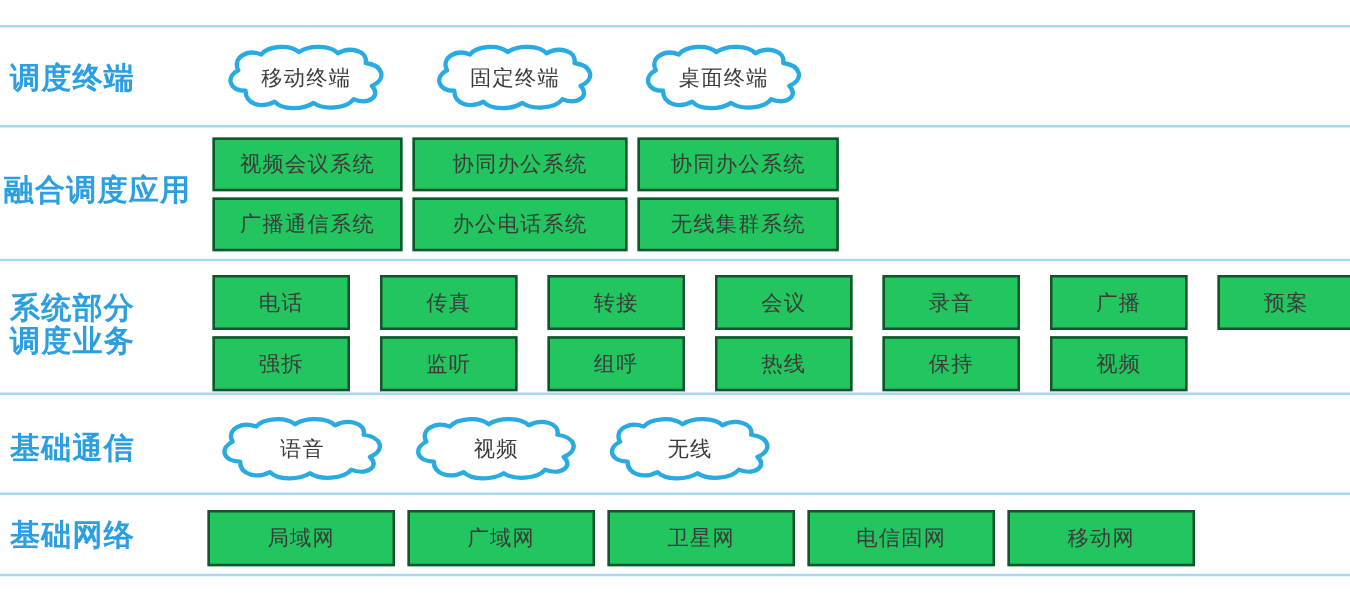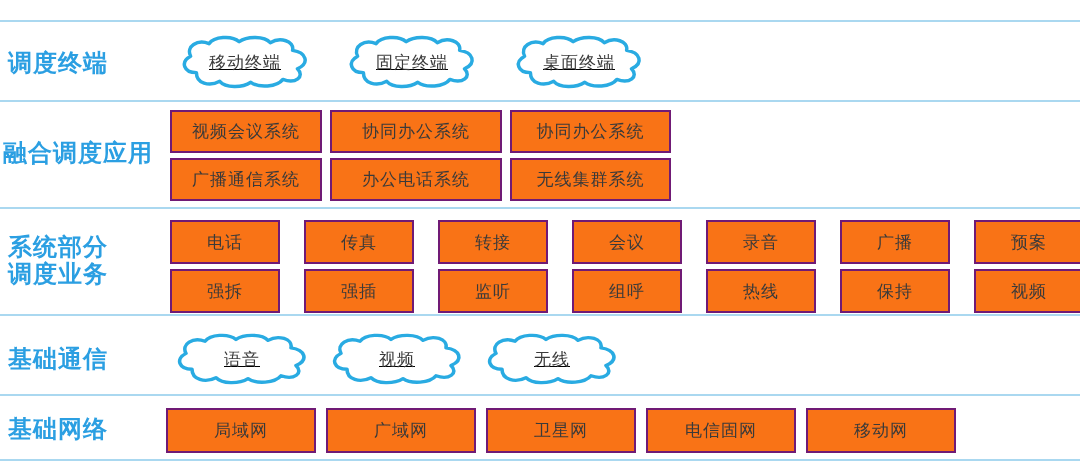--- a/index.html
+++ b/index.html
@@ -14,34 +14,34 @@
   
   .label{position:absolute;color:#2b9fe2;font-size:24px;font-weight:600;letter-spacing:1px;line-height:27px;white-space:nowrap;}
   .l1{left:8px;top:49px}
   .l2{left:3px;top:139px}
   .l3{left:8px;top:233px}
   .l4{left:8px;top:345px}
   .l5{left:8px;top:415px}
   .lbl-line{display:block}
 
   
-  .cloud-row{position:absolute;display:flex;text-decoration:underline;}
+  .cloud-row{position:absolute;display:flex;}
   .cr1{left:177px;top:33px;gap:31px}
   .cr4{left:172px;top:331px;gap:15px}
   .cloud{position:relative;width:136px;height:58px;display:flex;align-items:center;justify-content:center;}
   .cr4 .cloud{width:140px;height:56px}
   .cloud svg{position:absolute;left:0;top:0;width:100%;height:100%;}
   .cloud span{position:relative;font-size:17px;color:#3a3a3a;letter-spacing:1px;}
 
   
   .box-grid{position:absolute;display:flex;flex-direction:column;}
   .box-row{display:flex;}
   .box{
     display:flex;align-items:center;justify-content:center;box-sizing:border-box;
-    border:2px solid #701a75;background:#f97316;color:#3a3a3a;font-size:17px;letter-spacing:1px;white-space:nowrap;
+    border:2px solid #14532d;background:#22c55e;color:#3a3a3a;font-size:17px;letter-spacing:1px;white-space:nowrap;
   }
   .g2{left:170px;top:110px;gap:5px}
   .g2 .box-row{gap:8px}
   .g2 .box{height:43px}
   .g2 .box:nth-child(1){width:152px}
   .g2 .box:nth-child(2){width:172px}
   .g2 .box:nth-child(3){width:161px}
   .g3{left:170px;top:220px;gap:5px}
   .g3 .box-row{gap:24px}
   .g3 .box{width:110px;height:44px}
@@ -117,21 +117,20 @@
       <div class="box">电话</div>
       <div class="box">传真</div>
       <div class="box">转接</div>
       <div class="box">会议</div>
       <div class="box">录音</div>
       <div class="box">广播</div>
       <div class="box">预案</div>
     </div>
     <div class="box-row">
       <div class="box">强拆</div>
-      <div class="box">强插</div>
       <div class="box">监听</div>
       <div class="box">组呼</div>
       <div class="box">热线</div>
       <div class="box">保持</div>
       <div class="box">视频</div>
     </div>
   </div>
 
   <div class="cloud-row cr4">
     <div class="cloud">

